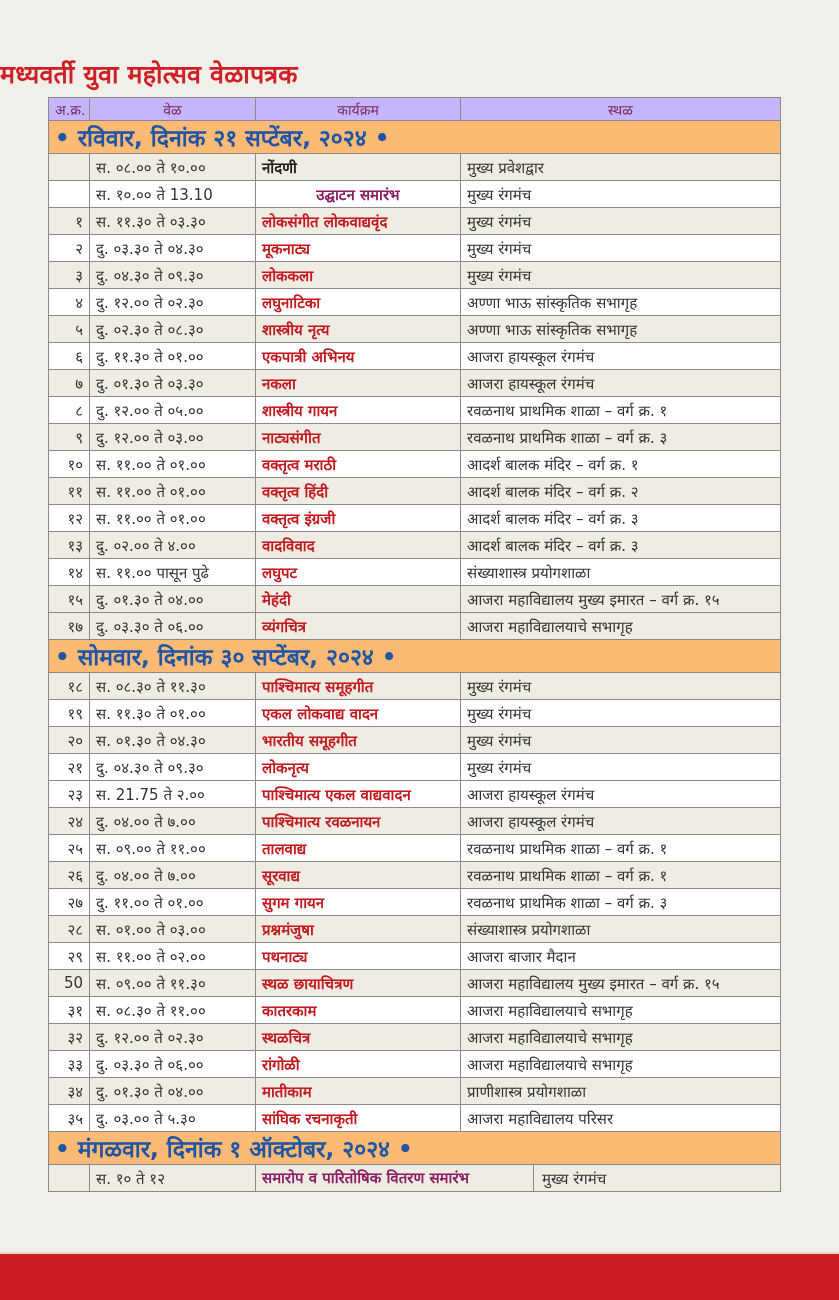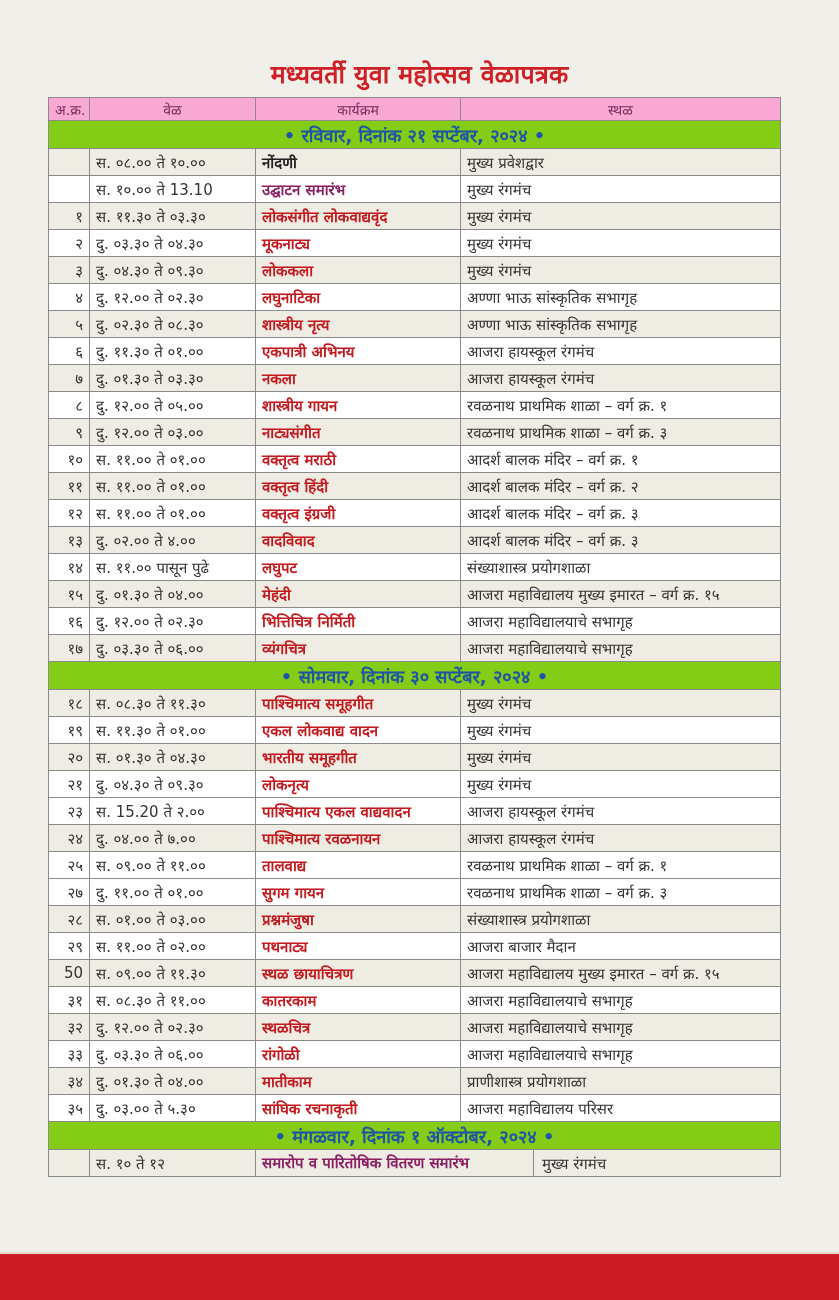--- a/index.html
+++ b/index.html
@@ -2,43 +2,43 @@
 <html><head>
 <meta charset="utf-8">
 <style>
   html, body { margin: 0; padding: 0; }
   body {
     width: 839px; height: 1300px; position: relative; overflow: hidden;
     background: #f1efe9;
     font-family: "DejaVu Sans", "Liberation Sans", sans-serif;
   }
   .title {
-    position: absolute; left: 0; top: 56px; width: 839px; text-align: center;
+    position: absolute; left: 0; top: 56px; width: 839px; text-align: left;
     color: #cf2027; font-weight: bold; font-size: 25px; letter-spacing: 0.2px;
   }
   table.sched {
     position: absolute; left: 48px; top: 97px; width: 732px;
     border-collapse: collapse; table-layout: fixed;
     font-size: 15px;
   }
   table.sched td, table.sched th {
     border: 1px solid #8a8a8a; padding: 0 6px; white-space: nowrap; overflow: hidden;
   }
-  th { background: #f9a8d4; color: #7a2a5a; font-weight: normal; height: 22px; font-size: 14px; }
+  th { background: #c4b5fd; color: #7a2a5a; font-weight: normal; height: 22px; font-size: 14px; }
   tr.day td {
-    background: #84cc16; color: #1f55a5; font-weight: bold; text-align: center;
-    height: 27px; font-size: 18px;
+    background: #fdba74; color: #1f55a5; font-weight: bold; text-align: left;
+    height: 27px; font-size: 23px;
   }
   tr.row td { height: 26px; color: #333; }
   tr.row.gray td { background: #efece4; }
   tr.row.white td { background: #ffffff; }
   td.num { text-align: right; padding-right: 8px; }
   td.ev { color: #c3191f !important; font-weight: bold; }
   td.ev.black { color: #222 !important; margin-top: 20px; }
-  td.ev.purple { color: #8c1e63 !important; }
+  td.ev.purple { color: #8c1e63 !important; text-align: center; }
   .footer {
     position: absolute; left: 0; top: 1252px; width: 839px; height: 48px;
     background: #cc1d24; border-top: 2px solid #e8d8c8;
   }
   .split { display: flex; height: 100%; align-items: center; }
   .split .ev-part { width: 265px; border-right: 1px solid #8a8a8a; color: #8c1e63; font-weight: bold; height: 26px; line-height: 26px; padding-right: 6px; }
   .split .loc-part { padding-left: 8px; }
 </style>
 </head>
 <body>
@@ -159,26 +159,20 @@
         <td>स. ११.०० पासून पुढे</td>
         <td class="ev">लघुपट</td>
         <td>संख्याशास्त्र प्रयोगशाळा</td>
       </tr>
       <tr class="row gray">
         <td class="num">१५</td>
         <td>दु. ०१.३० ते ०४.००</td>
         <td class="ev">मेहंदी</td>
         <td>आजरा महाविद्यालय मुख्य इमारत – वर्ग क्र. १५</td>
       </tr>
-      <tr class="row white">
-        <td class="num">१६</td>
-        <td>दु. १२.०० ते ०२.३०</td>
-        <td class="ev">भित्तिचित्र निर्मिती</td>
-        <td>आजरा महाविद्यालयाचे सभागृह</td>
-      </tr>
       <tr class="row gray">
         <td class="num">१७</td>
         <td>दु. ०३.३० ते ०६.००</td>
         <td class="ev">व्यंगचित्र</td>
         <td>आजरा महाविद्यालयाचे सभागृह</td>
       </tr>
       <tr class="day">
         <td colspan="4">• सोमवार, दिनांक ३० सप्टेंबर, २०२४ •</td>
       </tr>
       <tr class="row gray">
@@ -200,34 +194,40 @@
         <td>मुख्य रंगमंच</td>
       </tr>
       <tr class="row white">
         <td class="num">२१</td>
         <td>दु. ०४.३० ते ०९.३०</td>
         <td class="ev">लोकनृत्य</td>
         <td>मुख्य रंगमंच</td>
       </tr>
       <tr class="row white">
         <td class="num">२३</td>
-        <td>स. 15.20 ते २.००</td>
+        <td>स. 21.75 ते २.००</td>
         <td class="ev">पाश्चिमात्य एकल वाद्यवादन</td>
         <td>आजरा हायस्कूल रंगमंच</td>
       </tr>
       <tr class="row gray">
         <td class="num">२४</td>
         <td>दु. ०४.०० ते ७.००</td>
         <td class="ev">पाश्चिमात्य रवळनायन</td>
         <td>आजरा हायस्कूल रंगमंच</td>
       </tr>
       <tr class="row white">
         <td class="num">२५</td>
         <td>स. ०९.०० ते ११.००</td>
         <td class="ev">तालवाद्य</td>
+        <td>रवळनाथ प्राथमिक शाळा – वर्ग क्र. १</td>
+      </tr>
+      <tr class="row gray">
+        <td class="num">२६</td>
+        <td>दु. ०४.०० ते ७.००</td>
+        <td class="ev">सूरवाद्य</td>
         <td>रवळनाथ प्राथमिक शाळा – वर्ग क्र. १</td>
       </tr>
       <tr class="row white">
         <td class="num">२७</td>
         <td>दु. ११.०० ते ०१.००</td>
         <td class="ev">सुगम गायन</td>
         <td>रवळनाथ प्राथमिक शाळा – वर्ग क्र. ३</td>
       </tr>
       <tr class="row gray">
         <td class="num">२८</td>

